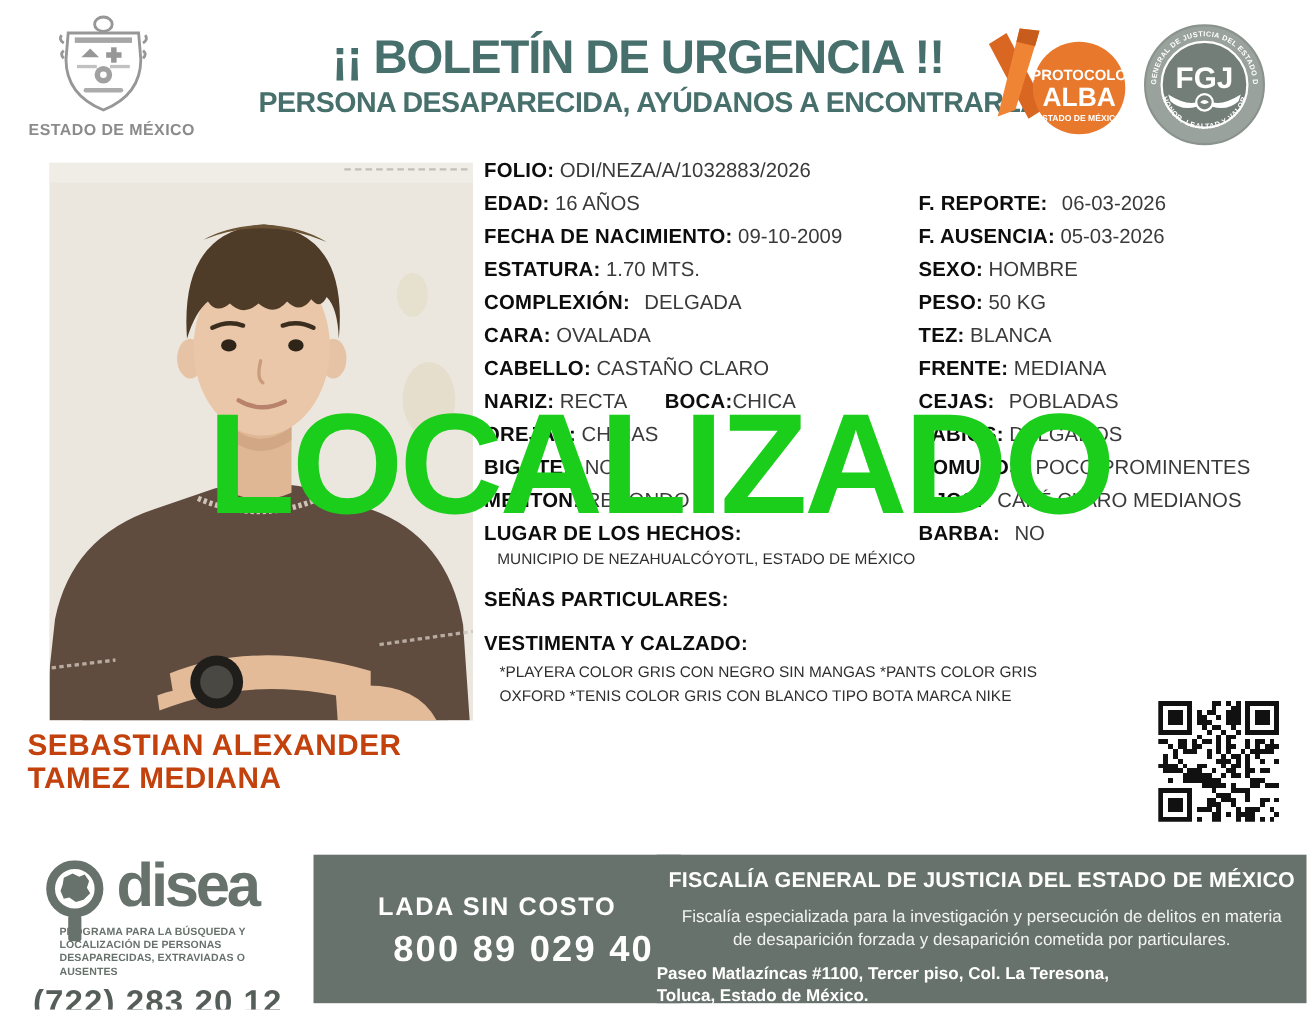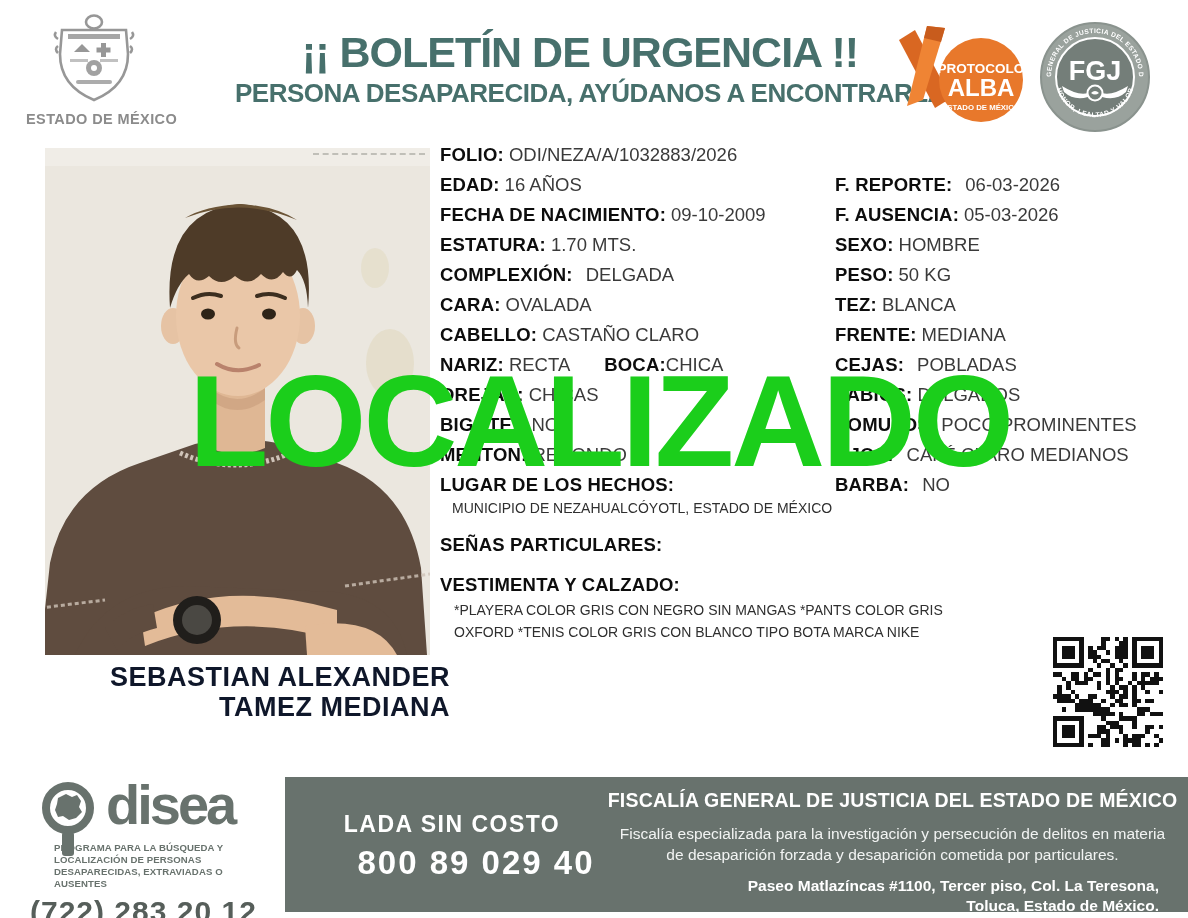--- a/index.html
+++ b/index.html
@@ -17,22 +17,22 @@
 
   .alba-logo{position:absolute;left:893px;top:16px;width:142px;height:122px;}
   .fgj-logo{position:absolute;left:1038px;top:20px;width:114px;height:114px;}
 
   
   .photo{position:absolute;left:45px;top:148px;width:385px;height:507px;background:#ebe7df;overflow:hidden;}
   .photo-stamp{position:absolute;left:268px;top:-5px;width:112px;height:10px;
                border-bottom:2px dashed #9a9a93;opacity:.55;}
 
   
-  .name-block{position:absolute;left:25px;top:663px;width:425px;text-align:right;
-              font-weight:800;font-size:27px;color:#0f172a;letter-spacing:.5px;line-height:1.1;}
+  .name-block{position:absolute;left:25px;top:663px;width:425px;text-align:left;
+              font-weight:800;font-size:27px;color:#c2410c;letter-spacing:.5px;line-height:1.1;}
 
   
   .fields-left{position:absolute;left:440px;top:144px;width:600px;}
   .fields-right{position:absolute;left:835px;top:174px;width:350px;}
   .frow{height:30px;font-size:18.5px;color:#3a3a3a;white-space:nowrap;}
   .frow b{color:#0d0d0d;font-weight:800;letter-spacing:.2px;}
   .val{margin-left:5px;}
   .g0 .val{margin-left:5px;}
   .g2 .val{margin-left:13px;}
   .boca-pair{margin-left:34px;}
@@ -61,21 +61,21 @@
 
   .bar-lada{position:absolute;left:285px;top:777px;width:334px;height:135px;background:#68726d;
             color:#fff;text-align:center;}
   .lada-label{margin-top:34px;font-size:23px;font-weight:800;letter-spacing:1.5px;white-space:nowrap;}
   .lada-number{margin-top:6px;font-size:33px;font-weight:800;letter-spacing:2px;white-space:nowrap;padding-left:48px;}
 
   .bar-fiscalia{position:absolute;left:597px;top:777px;width:591px;height:135px;background:#68726d;
                 color:#fff;}
   .fis-title{margin-top:12px;text-align:center;font-size:19.5px;font-weight:800;letter-spacing:.2px;white-space:nowrap;}
   .fis-desc{margin:12px auto 0;width:565px;text-align:center;font-size:15.5px;line-height:1.35;color:#f2f4f3;}
-  .fis-addr{margin-top:10px;text-align:right;padding-right:29px;font-size:15.5px;font-weight:800;line-height:1.3;}
+  .fis-addr{margin-top:10px;padding-right:29px;font-size:15.5px;font-weight:800;line-height:1.3;}
 </style>
 </head>
 <body>
 
 <div class="page">
 
   <div class="crest-block">
     <svg class="crest-svg" width="96" height="96" viewBox="0 0 96 96">
       <g stroke="#979797" fill="none" stroke-width="2.6">
         <ellipse cx="48" cy="10" rx="8" ry="6.5"></ellipse>

